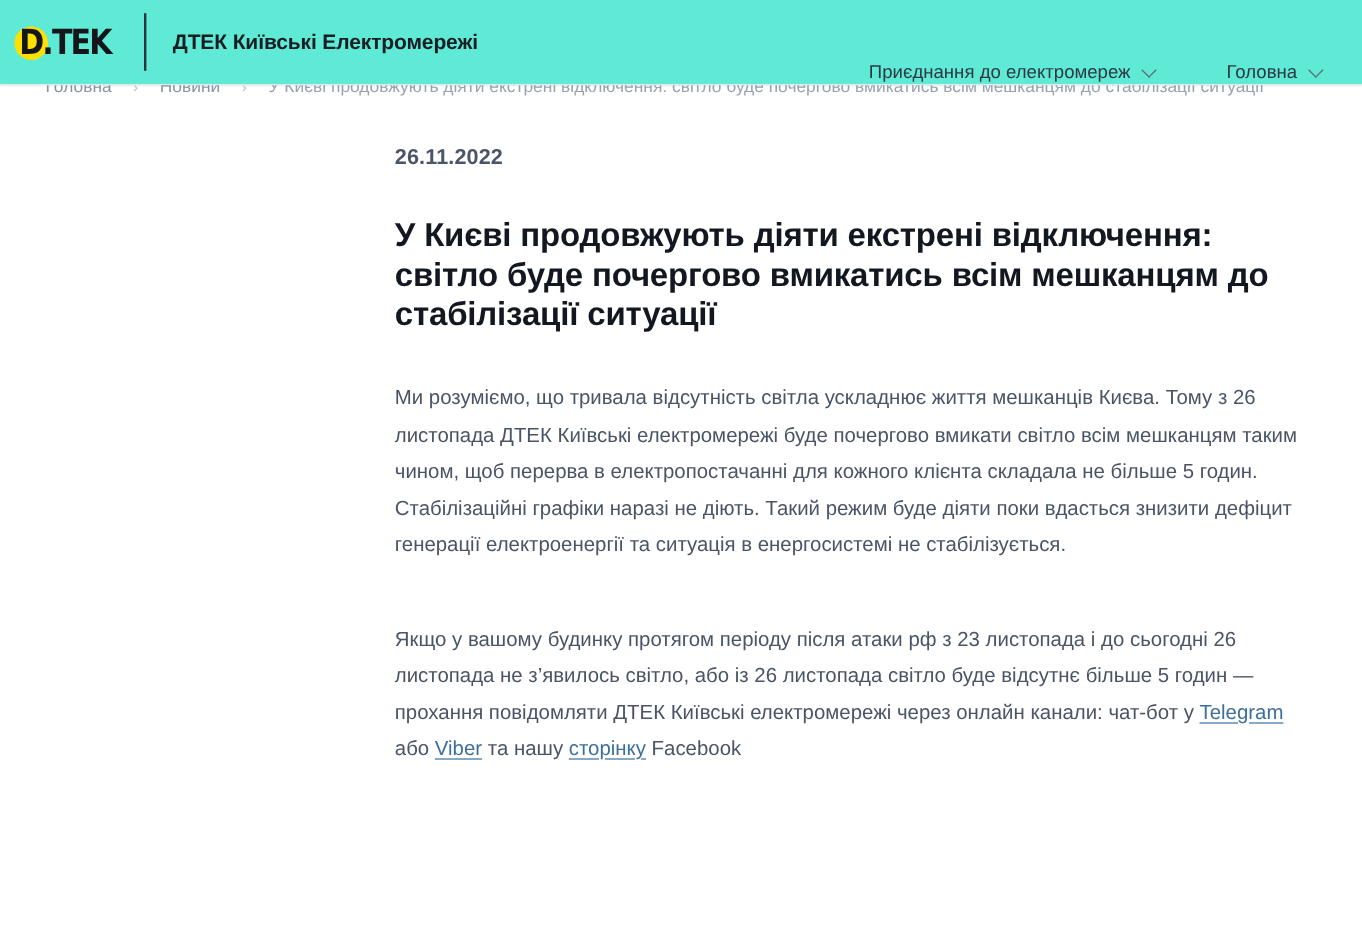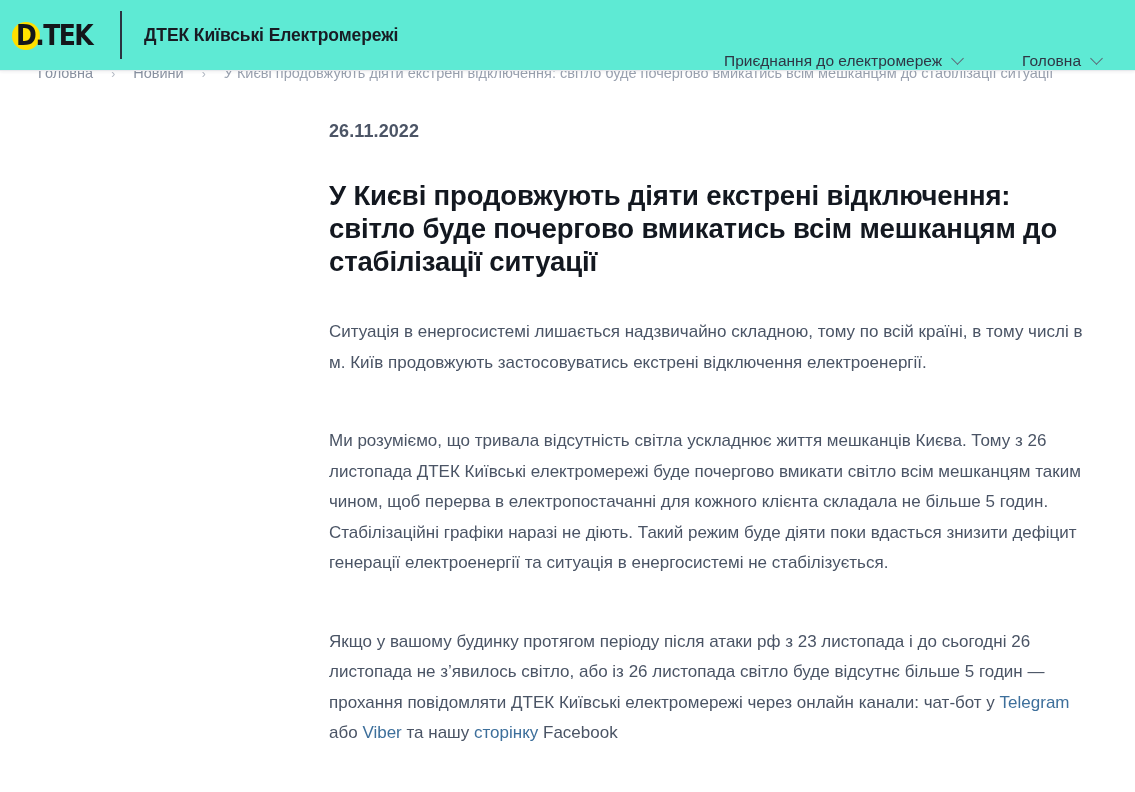--- a/index.html
+++ b/index.html
@@ -184,20 +184,21 @@
   .article-body p {
     margin: 0 0 48px 0;
     font-size: 17px;
     line-height: 30.5px;
     color: #4a5465;
     font-weight: 400;
   }
   .article-body p:last-child { margin-bottom: 0; }
   .inline-link {
     color: #3d6f9b;
+    text-decoration: underline;
     text-underline-offset: 3px;
     cursor: pointer;
   }
 </style>
 </head>
 <body>
 
 <div class="breadcrumb-strip">
   <span class="crumb">Головна</span>
   <span class="crumb-sep">›</span>
@@ -236,20 +237,19 @@
 </header>
 
 <main class="article">
 
   <div class="article-date">26.11.2022</div>
 
   <h1 class="article-title">У Києві продовжують діяти екстрені відключення: світло буде почергово вмикатись всім мешканцям до стабілізації ситуації</h1>
 
   <div class="article-body">
 
-    <p>Ситуація в енергосистемі лишається надзвичайно складною, тому по всій країні, в тому числі в м. Київ продовжують застосовуватись екстрені відключення електроенергії.</p>
 
     <p>Ми розуміємо, що тривала відсутність світла ускладнює життя мешканців Києва. Тому з 26 листопада ДТЕК Київські електромережі буде почергово вмикати світло всім мешканцям таким чином, щоб  перерва в електропостачанні для кожного клієнта складала не більше 5 годин. Стабілізаційні графіки наразі не діють. Такий режим буде діяти поки вдасться знизити дефіцит генерації електроенергії та ситуація в енергосистемі не стабілізується.</p>
 
     <p><span>Якщо у вашому будинку протягом періоду після атаки рф з 23 листопада і до сьогодні 26 листопада не з’явилось світло, або із 26 листопада світло буде відсутнє більше 5 годин — прохання повідомляти ДТЕК Київські електромережі через онлайн канали: чат-бот у </span><a class="inline-link">Telegram</a><span> або </span><a class="inline-link">Viber</a><span> та нашу </span><a class="inline-link">сторінку</a><span> Facebook</span></p>
 
   </div>
 </main>
 
 </body></html>

